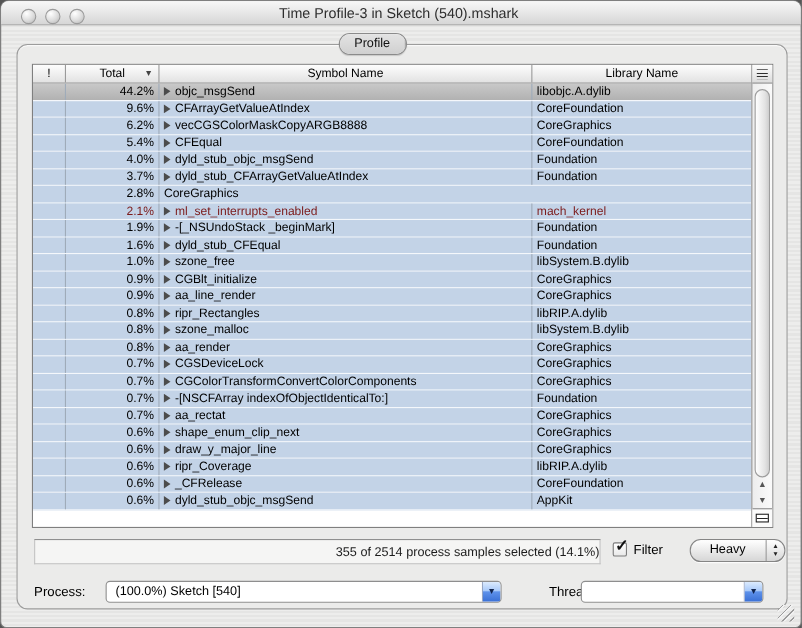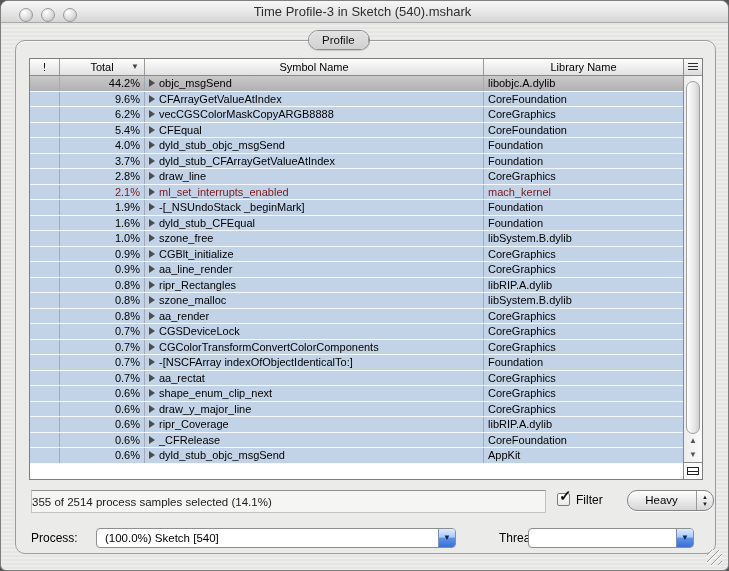--- a/index.html
+++ b/index.html
@@ -77,21 +77,21 @@
   .sb-btn { position: absolute; left: 0; right: 0; height: 14px; text-align: center;
     font-size: 8px; line-height: 14px; color: #555; }
   .sb-up { bottom: 14px; } .sb-down { bottom: 0; }
   .split-btn { position: absolute; left: 0; right: 0; bottom: 0; height: 17px;
     background: #fbfbfb; border-top: 1px solid #8a8a8a; }
   .split-btn .glyph { position: absolute; left: 3px; top: 4px; width: 12px; height: 8px;
     border: 1px solid #222; background: linear-gradient(#fff 0 3px, #222 3px 4px, #fff 4px 8px); }
   
   .status-field { position: absolute; left: 30px; top: 489px; width: 515px; height: 23px;
     background: #f5f5f4; border: 1px solid #c2c2c2; border-top-color: #8f8f8f;
-    font-size: 11.5px; line-height: 22px; text-align: left; color: #1c1c1c; }
+    font-size: 11.5px; line-height: 22px; text-align: right; color: #1c1c1c; }
   .checkbox { position: absolute; left: 556px; top: 492px; width: 13px; height: 13px;
     border: 1px solid #7c7c7c; border-radius: 2px;
     background: linear-gradient(#ffffff, #e9e9e9); }
   .checkbox .check { display: none; position: absolute; left: 1px; top: -7px;
     font-size: 15px; font-weight: bold; color: #111; }
   .checkbox.checked .check { display: block; }
   .filter-label { position: absolute; left: 575px; top: 489px; height: 21px;
     line-height: 21px; font-size: 12px; color: #000; }
   .popup { position: absolute; left: 626px; top: 489px; width: 87px; height: 21px;
     border: 1px solid #858585; border-radius: 10px;
@@ -200,24 +200,20 @@
     <div class="td c-total">3.7%</div>
     <div class="td c-symbol">
       <span class="tri"></span>
       <span class="sym">dyld_stub_CFArrayGetValueAtIndex</span>
     </div>
     <div class="td c-library">Foundation</div>
   </div>
         <div class="tr">
     <div class="td c-excl"></div>
     <div class="td c-total">2.8%</div>
-    <div class="td c-symbol">
-      <span class="tri"></span>
-      <span class="sym">draw_line</span>
-    </div>
     <div class="td c-library">CoreGraphics</div>
   </div>
         <div class="tr kernel">
     <div class="td c-excl"></div>
     <div class="td c-total">2.1%</div>
     <div class="td c-symbol">
       <span class="tri"></span>
       <span class="sym">ml_set_interrupts_enabled</span>
     </div>
     <div class="td c-library">mach_kernel</div>

